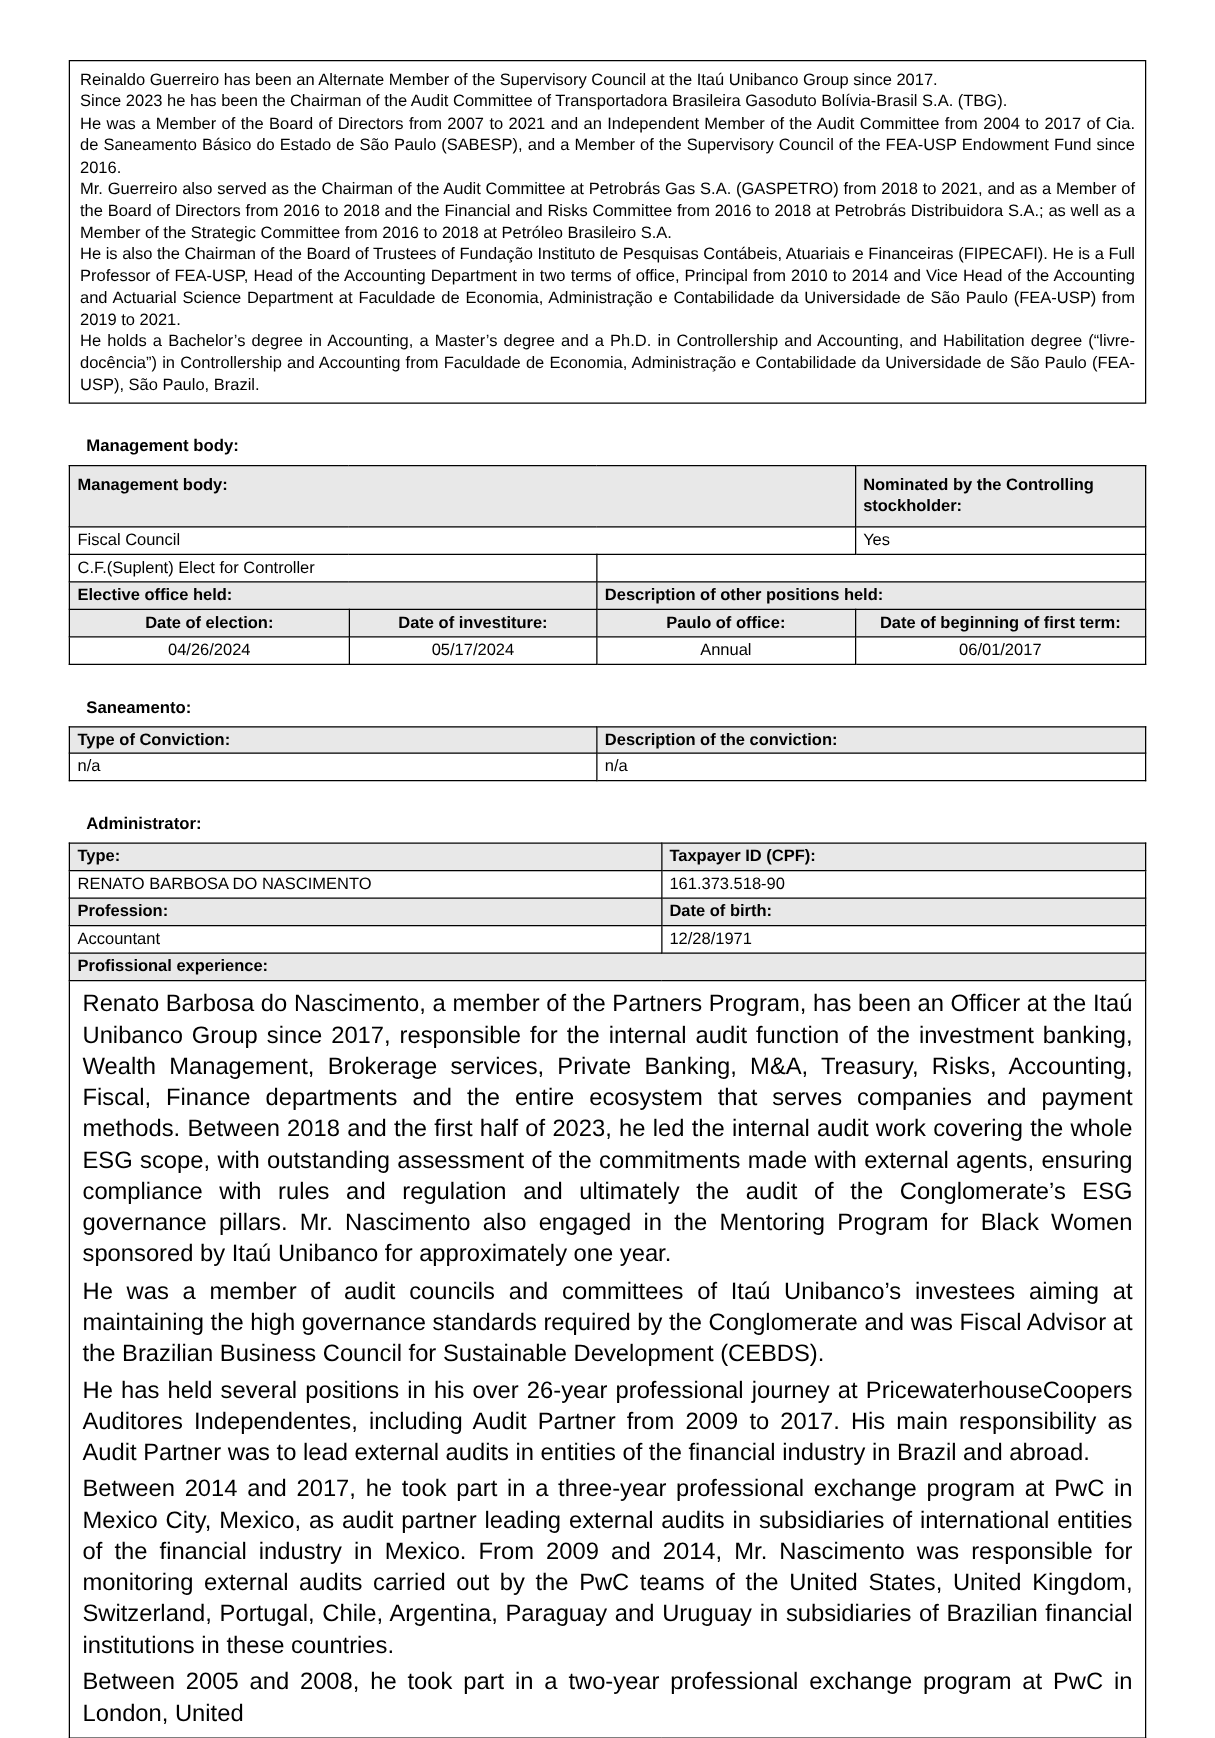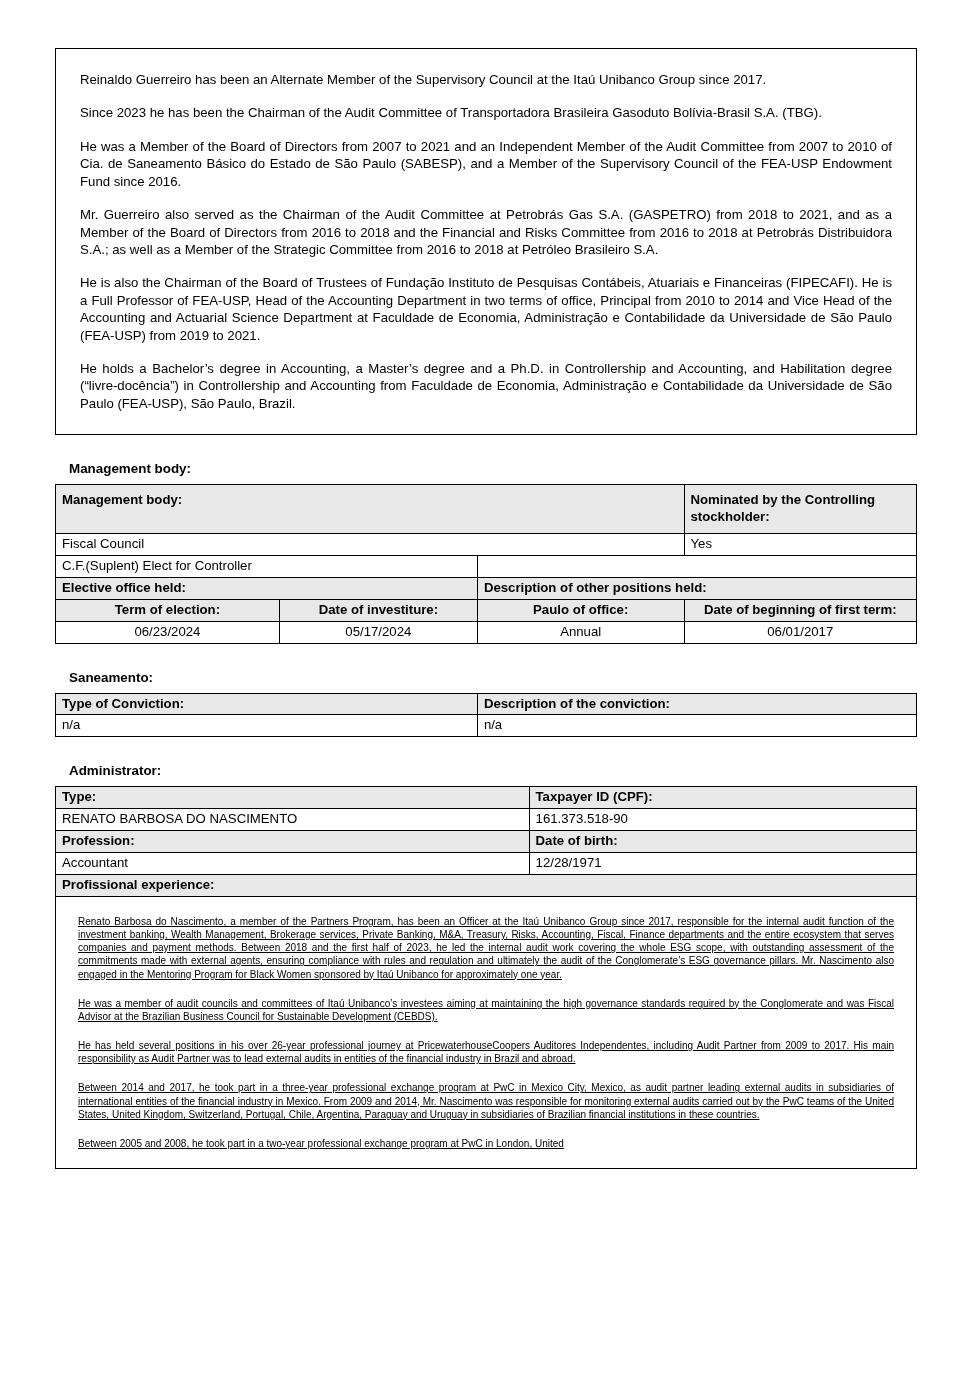--- a/index.html
+++ b/index.html
@@ -18,21 +18,21 @@
     min-height: 1390px;
     box-sizing: border-box;
     padding: 48px 55px 20px 55px;
   }
   .bio-box {
     border: 1px solid #000;
     padding: 6px 8px 6px 8px;
     box-sizing: border-box;
   }
   .bio-box p {
-    margin: 16px;
+    margin: 0;
     font-size: 13.2px;
     line-height: 1.32;
     text-align: justify;
     text-justify: inter-word;
   }
   .section-label {
     font-weight: bold;
     font-size: 13.4px;
     margin: 26px 0 8px 14px;
   }
@@ -52,36 +52,35 @@
     background: #e8e8e8;
     font-weight: bold;
   }
   td.ctr {
     text-align: center;
   }
   .tbl-wrap {
     margin-bottom: 4px;
   }
   .exp-cell p {
-    margin: 16px;
-    font-size: 10px;
+    margin: 4px;
+    font-size: 19px;
     line-height: 1.32;
     text-align: justify;
-    text-decoration: underline;
   }
 </style>
 </head>
 <body>
 
 <div class="page">
 
   <div class="bio-box">
     <p>Reinaldo Guerreiro has been an Alternate Member of the Supervisory Council at the Itaú Unibanco Group since 2017.</p>
     <p>Since 2023 he has been the Chairman of the Audit Committee of Transportadora Brasileira Gasoduto Bolívia-Brasil S.A. (TBG).</p>
-    <p>He was a Member of the Board of Directors from 2007 to 2021 and an Independent Member of the Audit Committee from 2007 to 2010 of Cia. de Saneamento Básico do Estado de São Paulo (SABESP), and a Member of the Supervisory Council of the FEA-USP Endowment Fund since 2016.</p>
+    <p>He was a Member of the Board of Directors from 2007 to 2021 and an Independent Member of the Audit Committee from 2004 to 2017 of Cia. de Saneamento Básico do Estado de São Paulo (SABESP), and a Member of the Supervisory Council of the FEA-USP Endowment Fund since 2016.</p>
     <p>Mr. Guerreiro also served as the Chairman of the Audit Committee at Petrobrás Gas S.A. (GASPETRO) from 2018 to 2021, and as a Member of the Board of Directors from 2016 to 2018 and the Financial and Risks Committee from 2016 to 2018 at Petrobrás Distribuidora S.A.; as well as a Member of the Strategic Committee from 2016 to 2018 at Petróleo Brasileiro S.A.</p>
     <p>He is also the Chairman of the Board of Trustees of Fundação Instituto de Pesquisas Contábeis, Atuariais e Financeiras (FIPECAFI). He is a Full Professor of FEA-USP, Head of the Accounting Department in two terms of office, Principal from 2010 to 2014 and Vice Head of the Accounting and Actuarial Science Department at Faculdade de Economia, Administração e Contabilidade da Universidade de São Paulo (FEA-USP) from 2019 to 2021.</p>
     <p>He holds a Bachelor’s degree in Accounting, a Master’s degree and a Ph.D. in Controllership and Accounting, and Habilitation degree (“livre-docência”) in Controllership and Accounting from Faculdade de Economia, Administração e Contabilidade da Universidade de São Paulo (FEA-USP), São Paulo, Brazil.</p>
   </div>
 
   <div class="section-label">Management body:</div>
 
   <div class="tbl-wrap">
     <table class="doc">
       <colgroup>
@@ -101,27 +100,27 @@
         </tr>
         <tr>
           <td colspan="2">C.F.(Suplent) Elect for Controller</td>
           <td colspan="2"></td>
         </tr>
         <tr>
           <td class="hdr" colspan="2">Elective office held:</td>
           <td class="hdr" colspan="2">Description of other positions held:</td>
         </tr>
         <tr>
-          <td class="hdr ctr">Term of election:</td>
+          <td class="hdr ctr">Date of election:</td>
           <td class="hdr ctr">Date of investiture:</td>
           <td class="hdr ctr">Paulo of office:</td>
           <td class="hdr ctr">Date of beginning of first term:</td>
         </tr>
         <tr>
-          <td class="ctr">06/23/2024</td>
+          <td class="ctr">04/26/2024</td>
           <td class="ctr">05/17/2024</td>
           <td class="ctr">Annual</td>
           <td class="ctr">06/01/2017</td>
         </tr>
       </tbody>
     </table>
   </div>
 
   <div class="section-label">Saneamento:</div>
 

